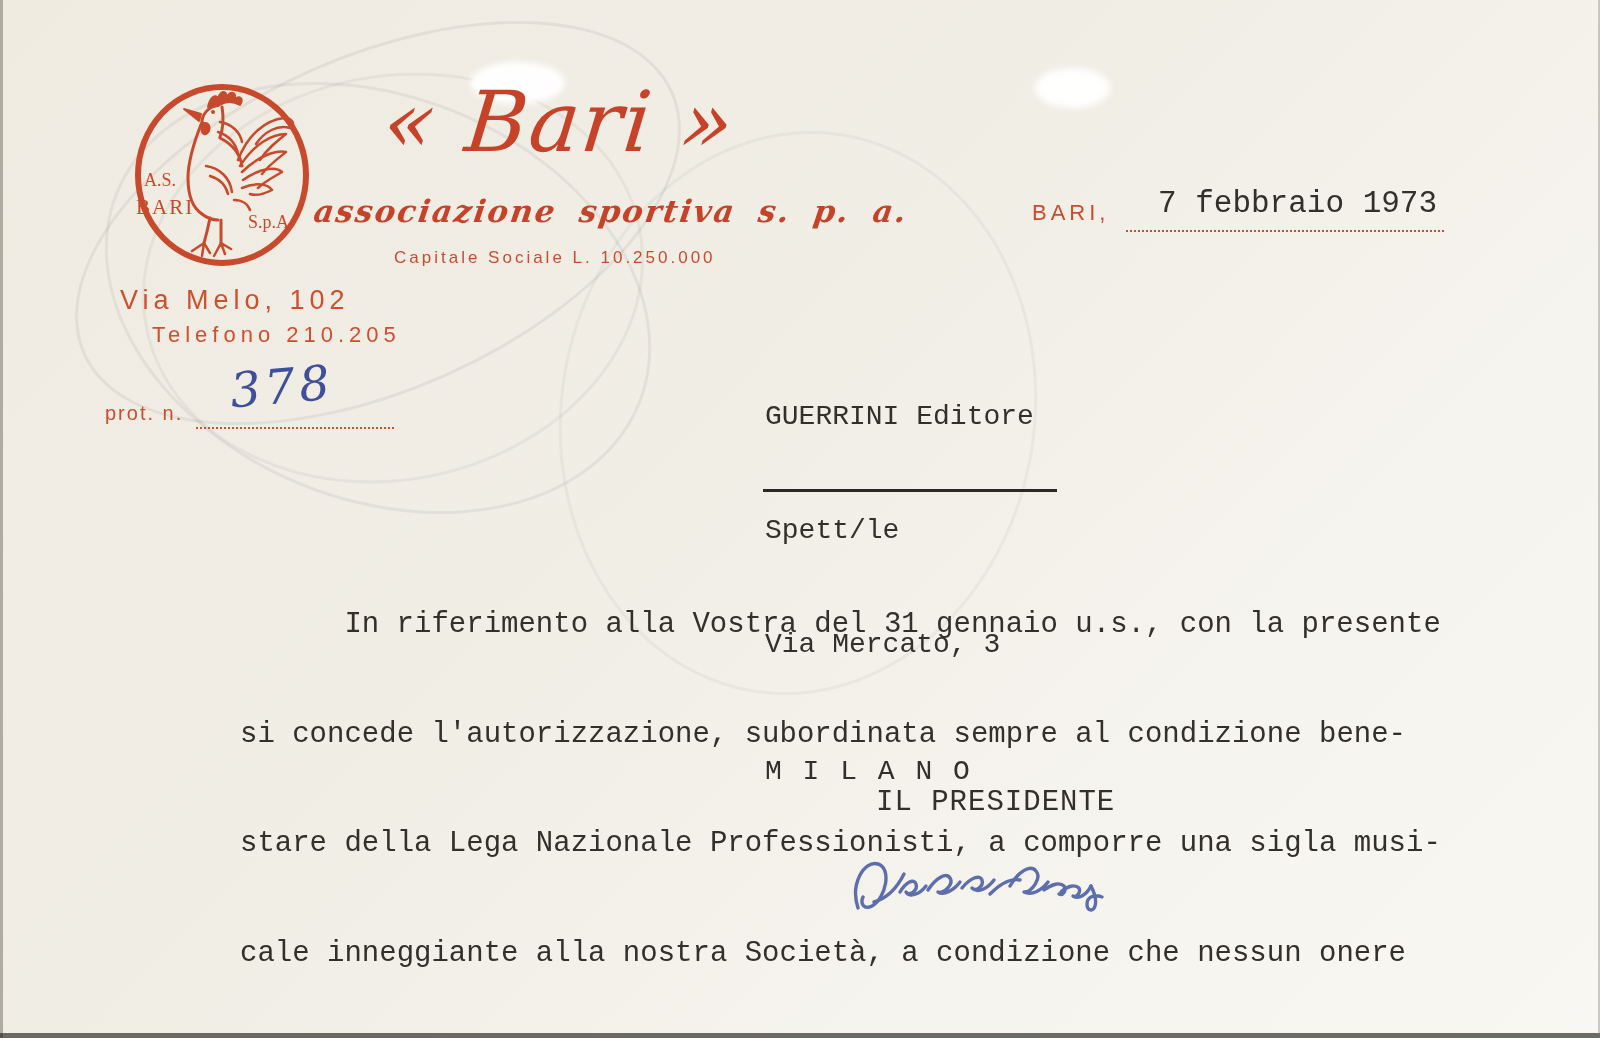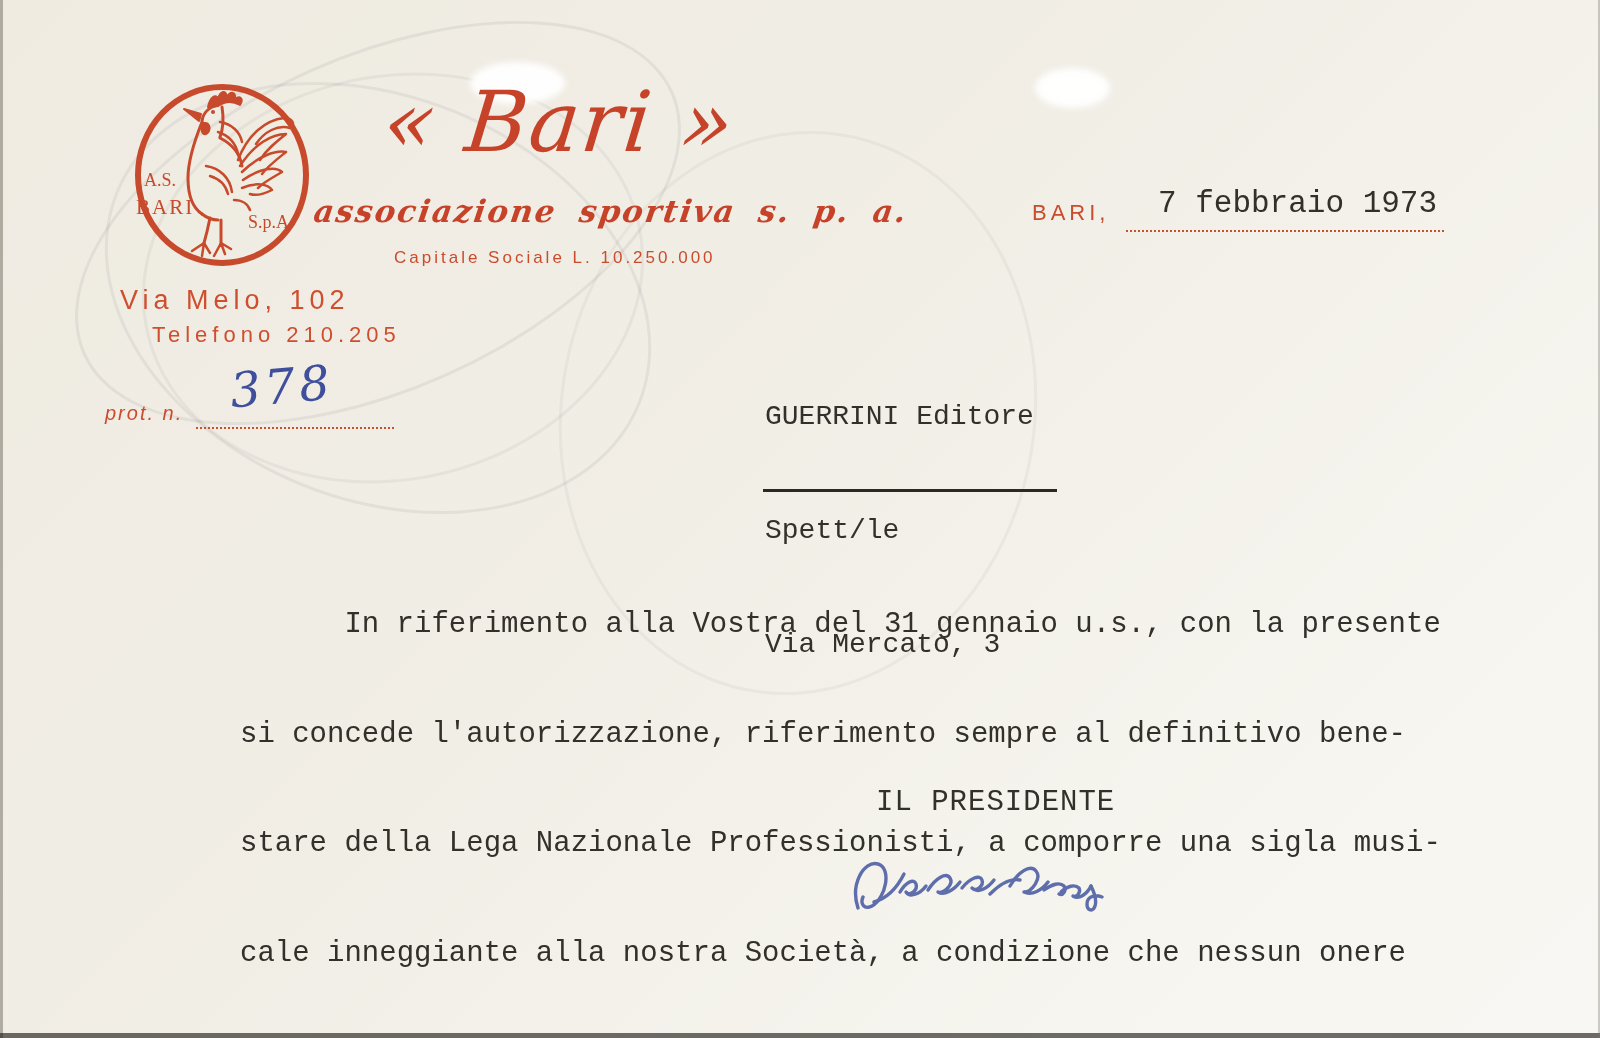--- a/index.html
+++ b/index.html
@@ -39,21 +39,21 @@
     font-family:"DejaVu Serif",serif;font-style:italic;font-weight:bold;
     font-size:31px;color:#c6432a;letter-spacing:2px;word-spacing:10px;
     transform:skewX(-8deg);white-space:nowrap;
   }
   .capital{
     position:absolute;left:394px;top:248px;
     font-size:17px;color:#cb4b2d;letter-spacing:3px;white-space:nowrap;
   }
   .street{position:absolute;left:120px;top:285px;font-size:27px;color:#cf4e2e;letter-spacing:5px;white-space:nowrap;}
   .phone{position:absolute;left:120px;top:322px;font-size:22px;color:#cf4e2e;letter-spacing:5px;white-space:nowrap;margin-left:32px;}
-  .prot-label{position:absolute;left:105px;top:402px;font-size:20px;color:#cb4b2d;letter-spacing:2px;font-style:italic;}
+  .prot-label{position:absolute;left:105px;top:402px;font-size:20px;color:#cb4b2d;letter-spacing:2px;}
   .prot-line{position:absolute;left:196px;top:403px;width:198px;height:24px;border-bottom:2px dotted #c9502f;}
   .prot-number{
     position:absolute;left:230px;top:358px;
     font-family:"DejaVu Serif",serif;font-style:italic;
     font-size:48px;color:#3f4f9b;transform:rotate(-5deg);letter-spacing:4px;
   }
 
   
   .city-label{position:absolute;left:1032px;top:200px;font-size:22px;color:#cb4b2d;letter-spacing:4px;}
   .date-line{position:absolute;left:1126px;top:206px;width:318px;height:24px;border-bottom:2px dotted #c9502f;}
@@ -140,26 +140,27 @@
   <div class="prot-number">378</div>
 
   <div class="city-label">BARI,</div>
   <div class="date-line"></div>
   <div class="date-value mono">7 febbraio 1973</div>
 
   <div class="recipient mono">
     <div>GUERRINI Editore</div>
     <div>Spett/le</div>
     <div>Via Mercato, 3</div>
+    <div class="city">M I L A N O</div>
   </div>
   <div class="milano-underline"></div>
 
   <div class="body-block mono">
     <div class="indent">In riferimento alla Vostra del 31 gennaio u.s., con la presente</div>
-    <div>si concede l'autorizzazione, riferimento sempre al definitivo bene-</div>
+    <div>si concede l'autorizzazione, subordinata sempre al condizione bene-</div>
     <div>stare della Lega Nazionale Professionisti, a comporre una sigla musi-</div>
     <div>cale inneggiante alla nostra Società, a condizione che nessun onere</div>
     
   </div>
 
   <div class="signer-role mono">IL PRESIDENTE</div>
 
   <svg class="signature-svg" width="290" height="110" viewBox="0 0 290 110">
     <g stroke="#5262a6" stroke-width="3.4" fill="none" stroke-linecap="round" stroke-linejoin="round" opacity="0.92">
       <path d="M20,74 C12,50 26,26 40,30 C54,34 48,64 34,72 C26,76 22,70 25,63"></path>

